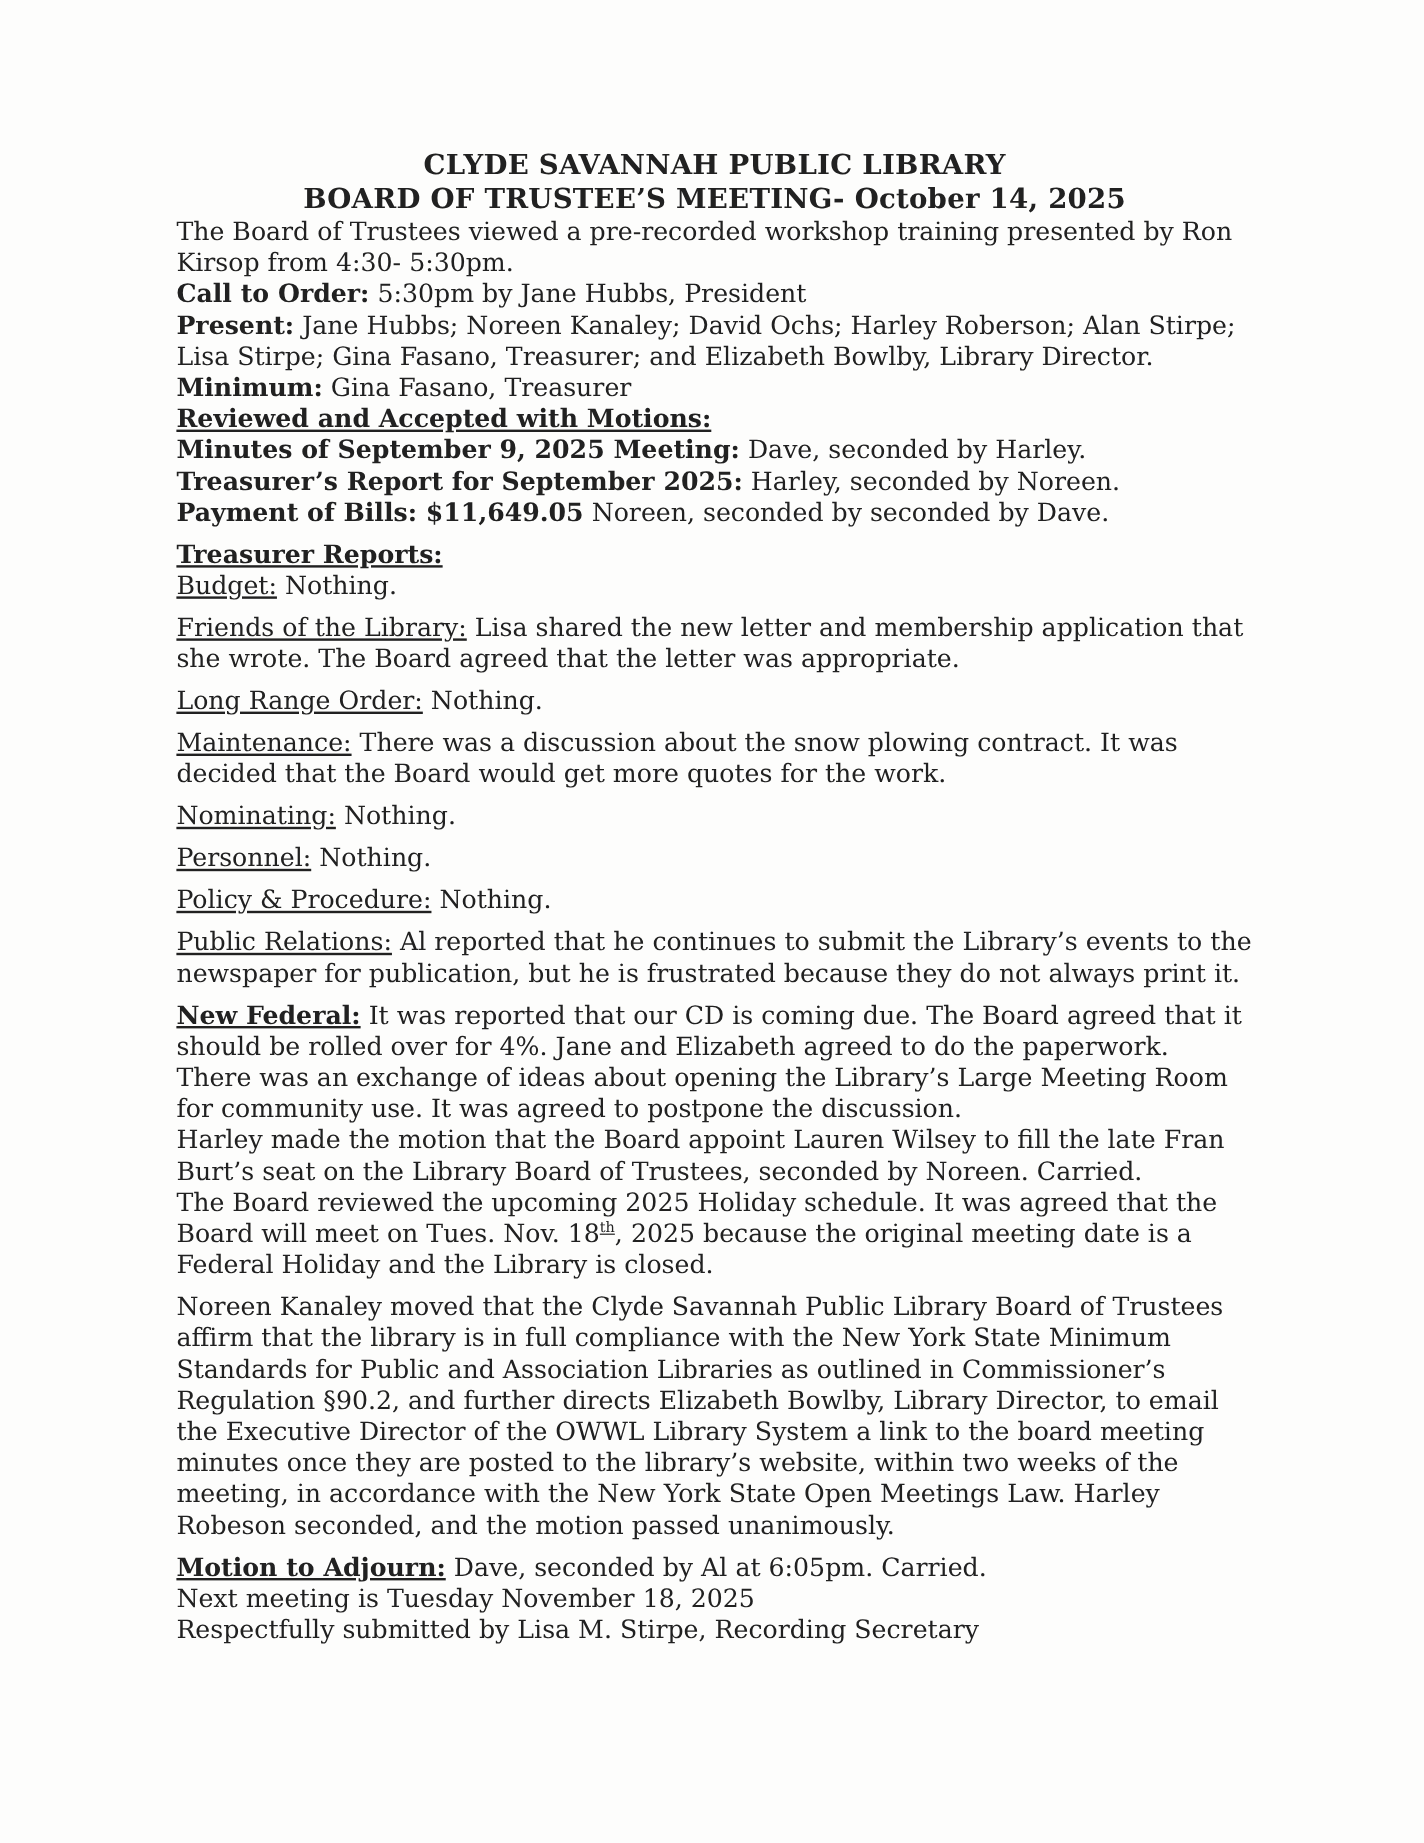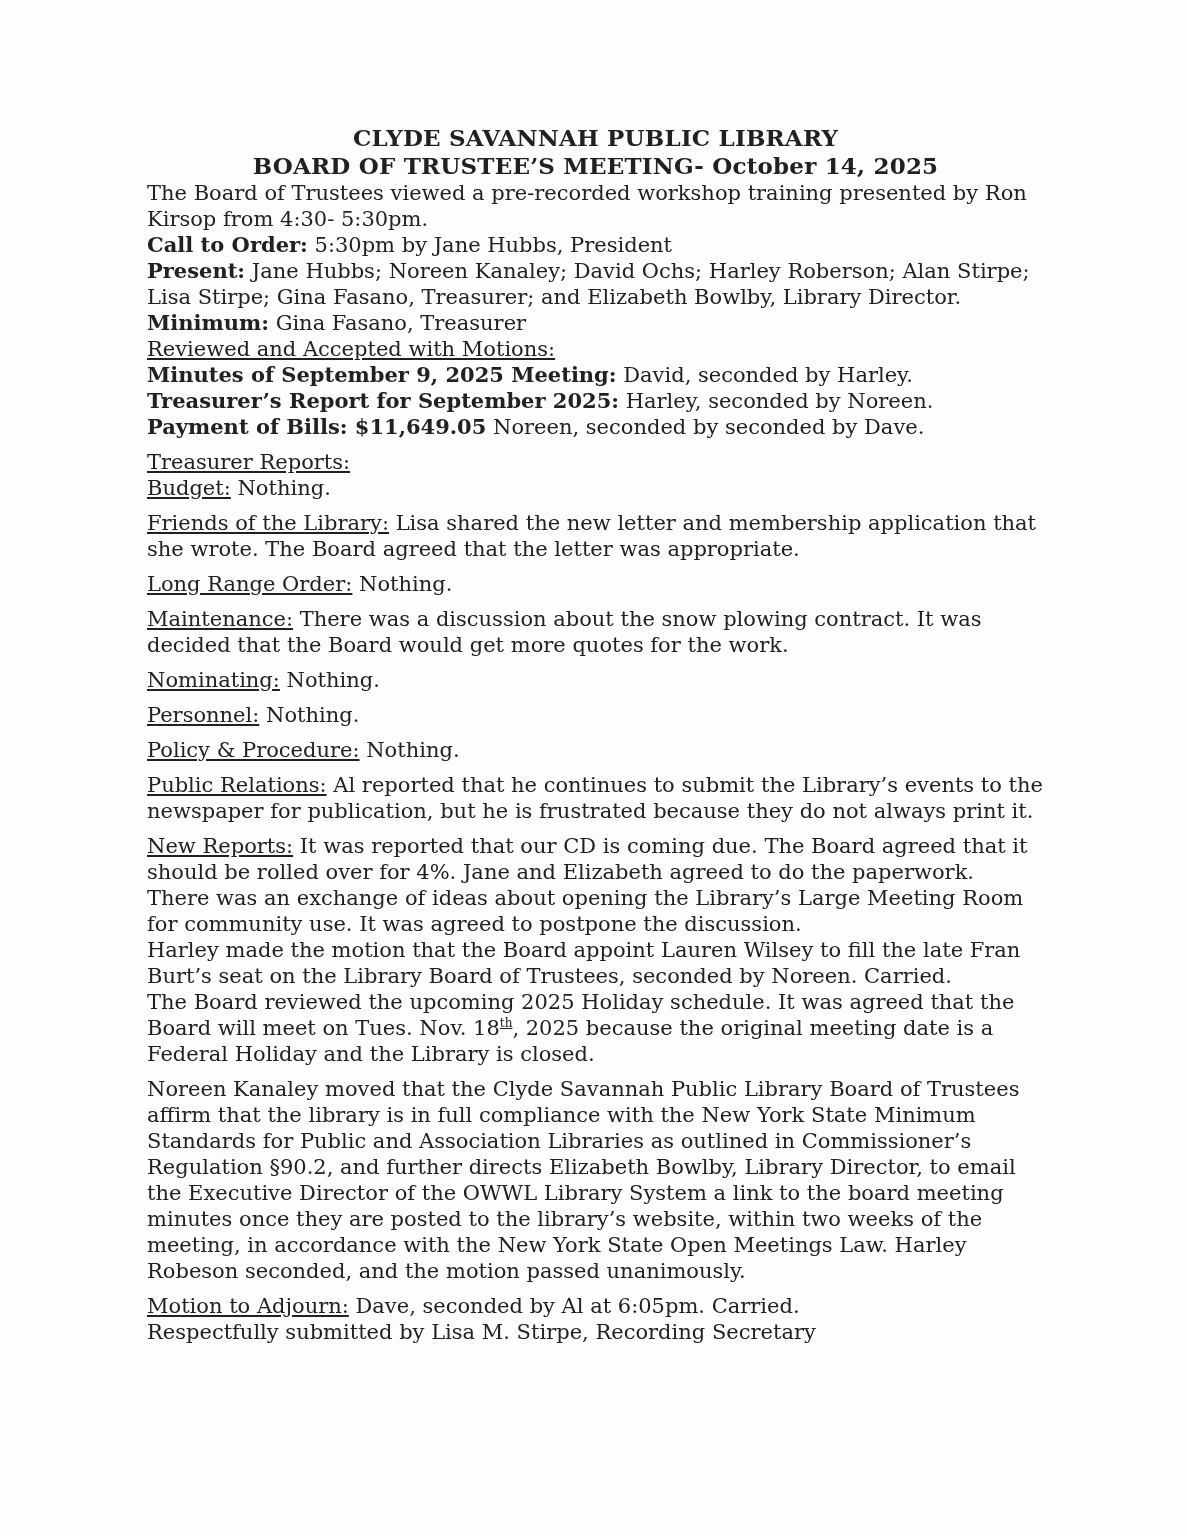--- a/index.html
+++ b/index.html
@@ -26,21 +26,21 @@
     text-align: center;
     font-weight: bold;
     font-size: 23px;
     line-height: 28px;
     letter-spacing: 0.2px;
   }
   .line {  }
   .para { margin-top: 9px; }
   .b  { font-weight: bold; margin-top: 16px; }
   .u  { text-decoration: underline; }
-  .bu { font-weight: normal; text-decoration: underline; }
+  .bu { font-weight: bold; text-decoration: underline; }
   sup.ord {
     font-size: 12px;
     vertical-align: super;
     line-height: 0;
     text-decoration: underline;
   }
 </style>
 </head>
 <body>
 
@@ -57,21 +57,21 @@
 
     <div class="line"><span class="b">Present:</span>
       <span>Jane Hubbs; Noreen Kanaley; David Ochs; Harley Roberson; Alan Stirpe; Lisa Stirpe; Gina Fasano, Treasurer; and Elizabeth Bowlby, Library Director.</span></div>
 
     <div class="line"><span class="b">Minimum:</span>
       <span>Gina Fasano, Treasurer</span></div>
 
     <div class="line"><span class="bu">Reviewed and Accepted with Motions:</span></div>
 
     <div class="line"><span class="b">Minutes of September 9, 2025 Meeting:</span>
-      <span>David, seconded by Harley.</span></div>
+      <span>Dave, seconded by Harley.</span></div>
 
     <div class="line"><span class="b">Treasurer’s Report for September 2025:</span>
       <span>Harley, seconded by Noreen.</span></div>
 
     <div class="line"><span class="b">Payment of Bills: $11,649.05</span>
       <span>Noreen, seconded by seconded by Dave.</span></div>
 
 
     <div class="para"><span class="bu">Treasurer Reports:</span></div>
 
@@ -93,28 +93,29 @@
     <div class="para"><span class="u">Personnel:</span>
       <span>Nothing.</span></div>
 
     <div class="para"><span class="u">Policy &amp; Procedure:</span>
       <span>Nothing.</span></div>
 
     <div class="para"><span class="u">Public Relations:</span>
       <span>Al reported that he continues to submit the Library’s events to the newspaper for publication, but he is frustrated because they do not always print it.</span></div>
 
     <div class="para">
-      <div class="line"><span class="bu">New Reports:</span>
+      <div class="line"><span class="bu">New Federal:</span>
         <span>It was reported that our CD is coming due. The Board agreed that it should be rolled over for 4%. Jane and Elizabeth agreed to do the paperwork.</span></div>
       <div class="line">There was an exchange of ideas about opening the Library’s Large Meeting Room for community use. It was agreed to postpone the discussion.</div>
       <div class="line">Harley made the motion that the Board appoint Lauren Wilsey to fill the late Fran Burt’s seat on the Library Board of Trustees, seconded by Noreen. Carried.</div>
       <div class="line"><span>The Board reviewed the upcoming 2025 Holiday schedule. It was agreed that the Board will meet on Tues. Nov. 18</span><sup class="ord">th</sup><span>, 2025 because the original meeting date is a Federal Holiday and the Library is closed.</span></div>
     </div>
 
     <div class="para">Noreen Kanaley moved that the Clyde Savannah Public Library Board of Trustees affirm that the library is in full compliance with the New York State Minimum Standards for Public and Association Libraries as outlined in Commissioner’s Regulation §90.2, and further directs Elizabeth Bowlby, Library Director, to email the Executive Director of the OWWL Library System a link to the board meeting minutes once they are posted to the library’s website, within two weeks of the meeting, in accordance with the New York State Open Meetings Law. Harley Robeson seconded, and the motion passed unanimously.</div>
 
     <div class="para"><span class="bu">Motion to Adjourn:</span>
       <span>Dave, seconded by Al at 6:05pm. Carried.</span></div>
 
+    <div class="line">Next meeting is Tuesday November 18, 2025</div>
     <div class="line">Respectfully submitted by Lisa M. Stirpe, Recording Secretary</div>
 
   </div>
 </div>
 
 </body></html>

